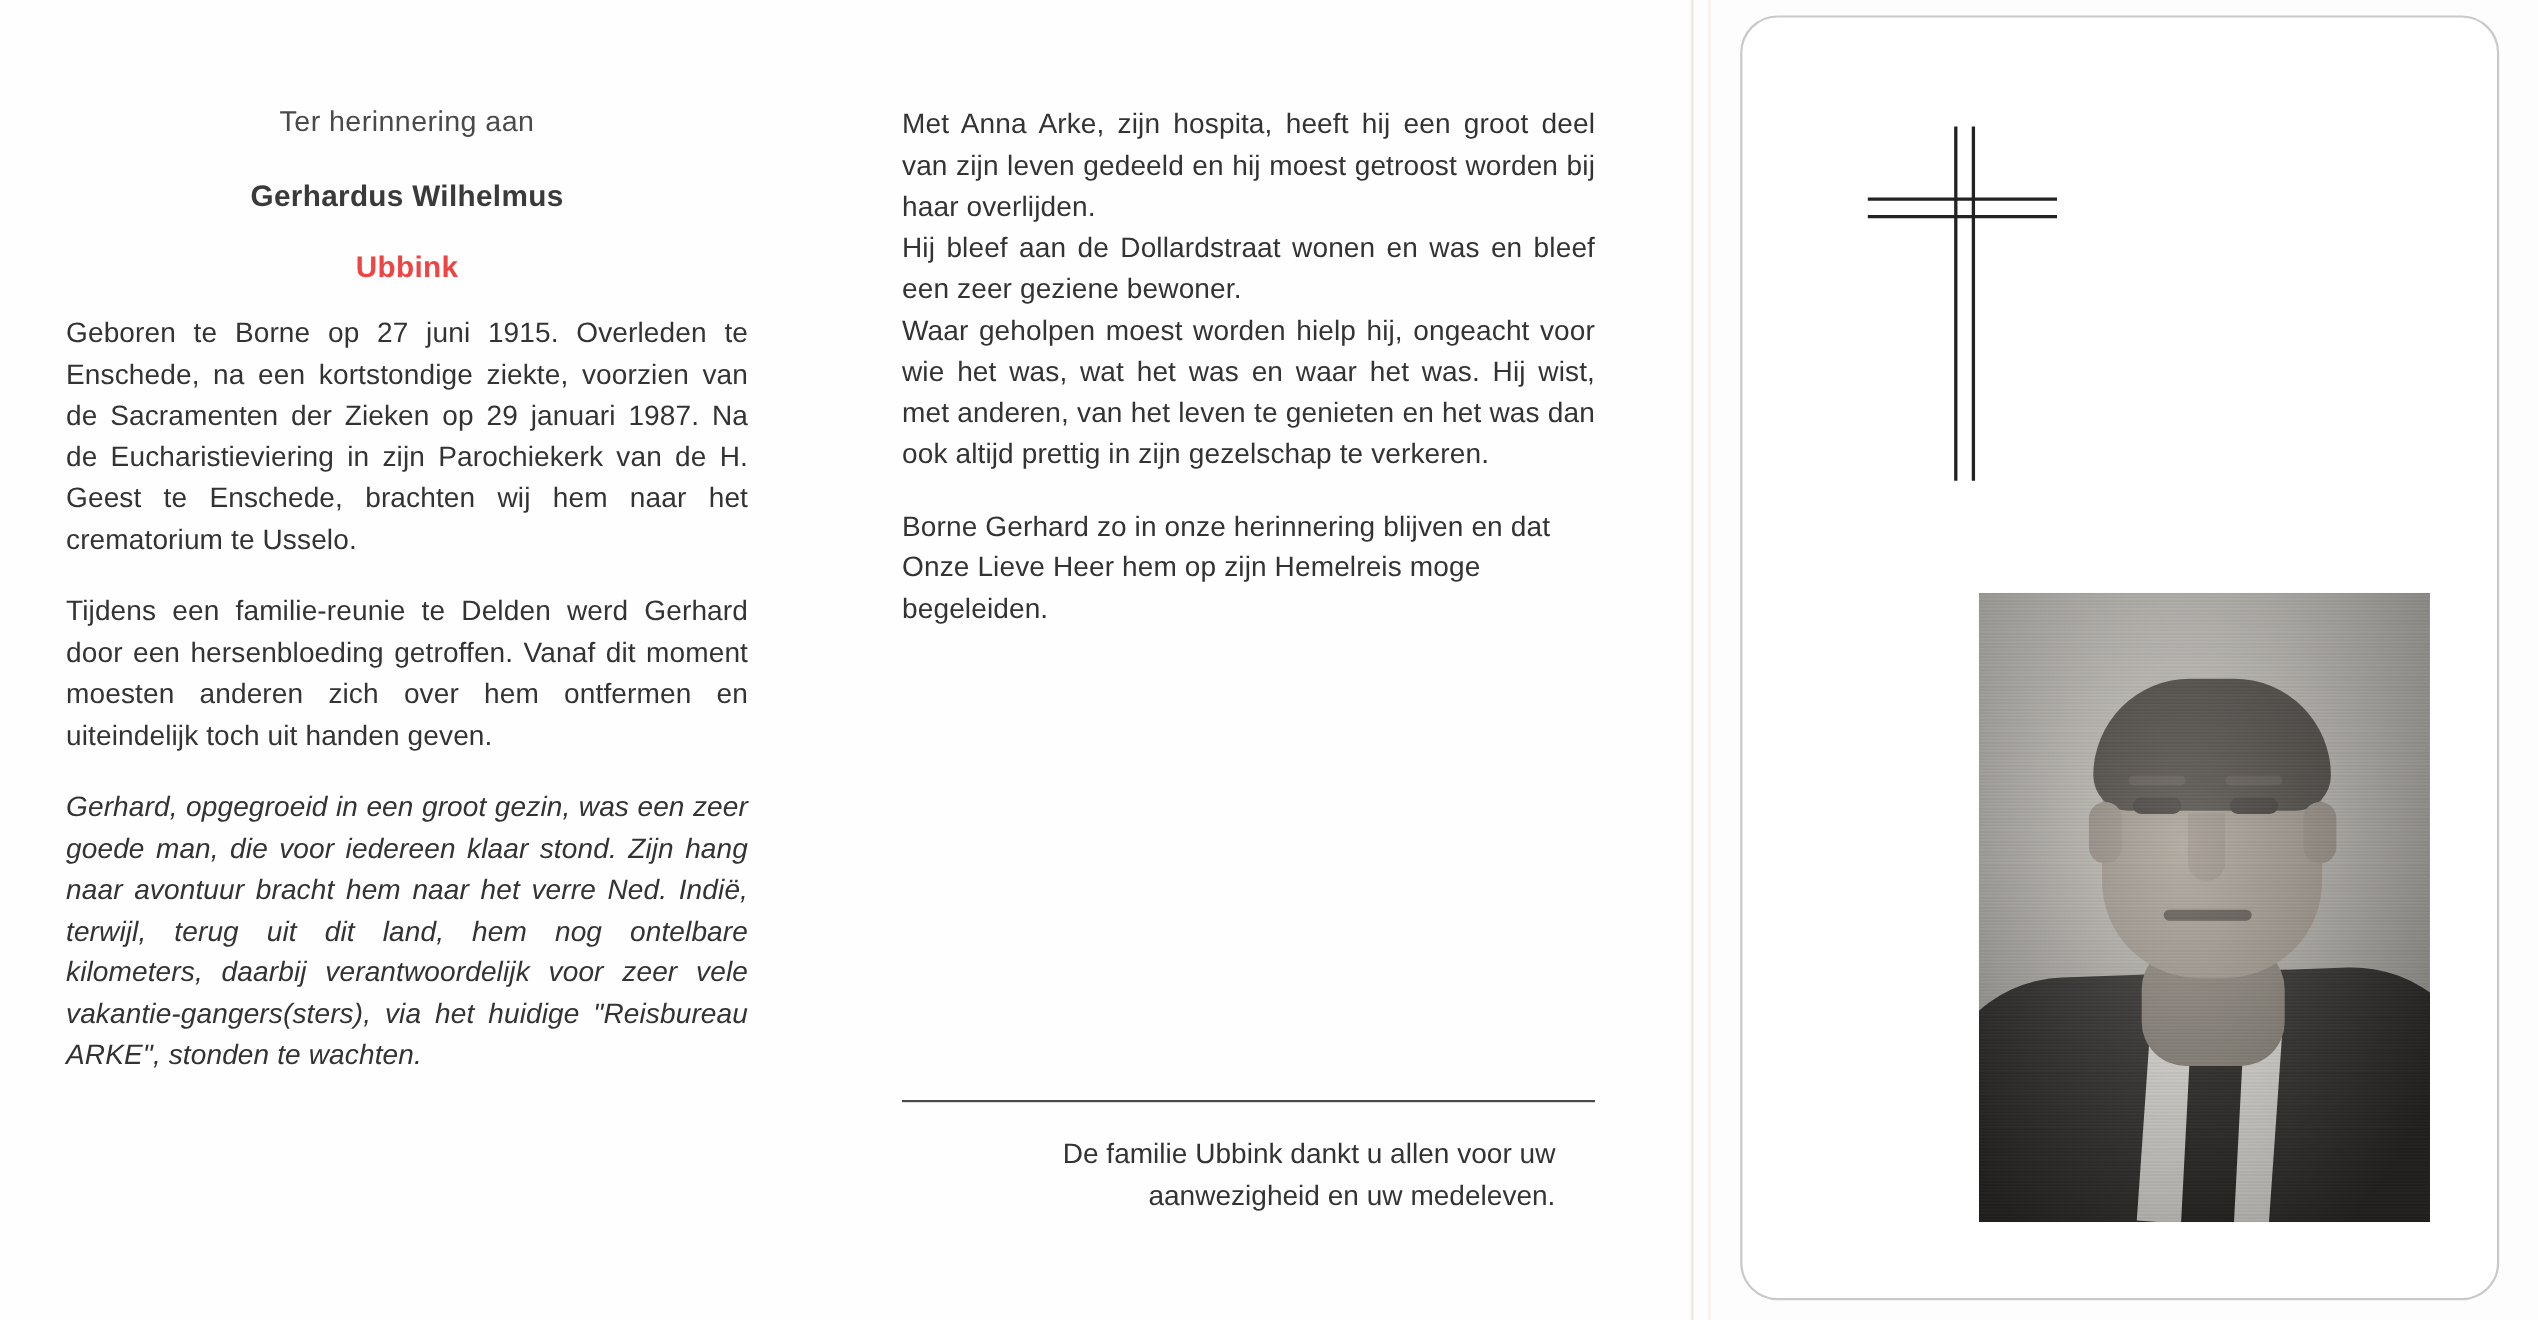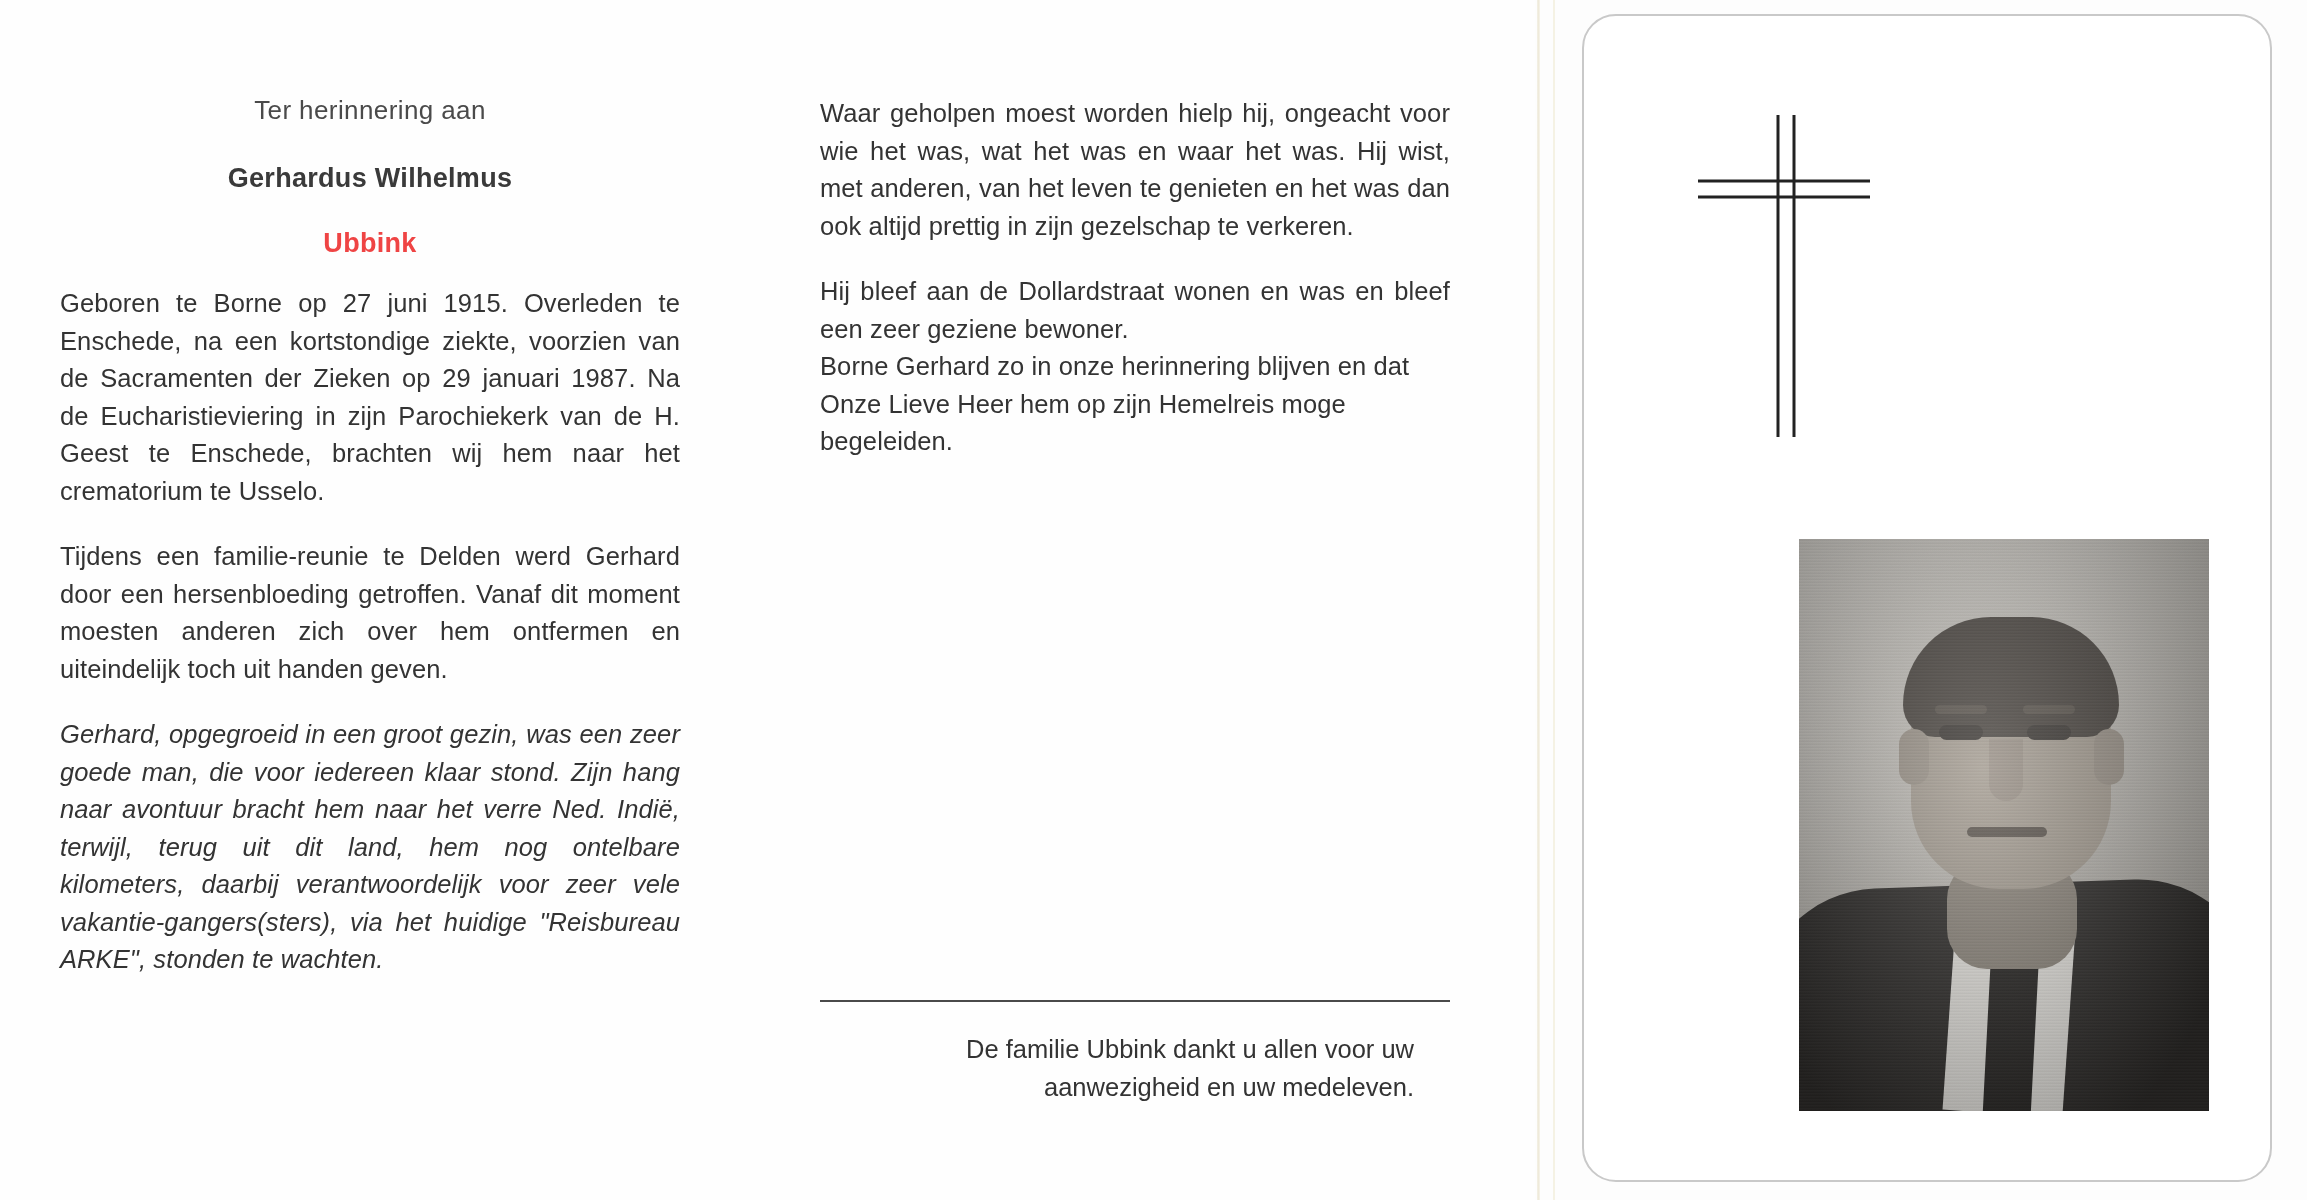--- a/index.html
+++ b/index.html
@@ -246,24 +246,25 @@
       <p class="para">Geboren te Borne op 27 juni 1915. Overleden te Enschede, na een kortstondige ziekte, voorzien van de Sacramenten der Zieken op 29 januari 1987. Na de Eucharistieviering in zijn Parochiekerk van de H. Geest te Enschede, brachten wij hem naar het crematorium te Usselo.</p>
 
       <p class="para">Tijdens een familie-reunie te Delden werd Gerhard door een hersenbloeding getroffen. Vanaf dit moment moesten anderen zich over hem ontfermen en uiteindelijk toch uit handen geven.</p>
 
       <p class="para last">Gerhard, opgegroeid in een groot gezin, was een zeer goede man, die voor iedereen klaar stond. Zijn hang naar avontuur bracht hem naar het verre Ned. Indië, terwijl, terug uit dit land, hem nog ontelbare kilometers, daarbij verantwoordelijk voor zeer vele vakantie-gangers(sters), via het huidige "Reisbureau ARKE", stonden te wachten.</p>
     </div>
 
     <div class="col col-2">
       <div style="height:95px"></div>
 
+      <p class="para" style="margin-bottom:0">Met Anna Arke, zijn hospita, heeft hij een groot deel van zijn leven gedeeld en hij moest getroost worden bij haar overlijden.</p>
+
+      <p class="para" style="margin-bottom:0">Hij bleef aan de Dollardstraat wonen en was en bleef een zeer geziene bewoner.</p>
 
       <p class="para">Waar geholpen moest worden hielp hij, ongeacht voor wie het was, wat het was en waar het was. Hij wist, met anderen, van het leven te genieten en het was dan ook altijd prettig in zijn gezelschap te verkeren.</p>
-
-      <p class="para" style="margin-bottom:0">Hij bleef aan de Dollardstraat wonen en was en bleef een zeer geziene bewoner.</p>
 
       <p class="para nojust">Borne Gerhard zo in onze herinnering blijven en dat Onze Lieve Heer hem op zijn Hemelreis moge begeleiden.</p>
 
       <div class="thanks-wrap">
         <div class="rule"></div>
         <div class="thanks">De familie Ubbink dankt u allen voor uw aanwezigheid en uw medeleven.</div>
       </div>
     </div>
   </div>
 

